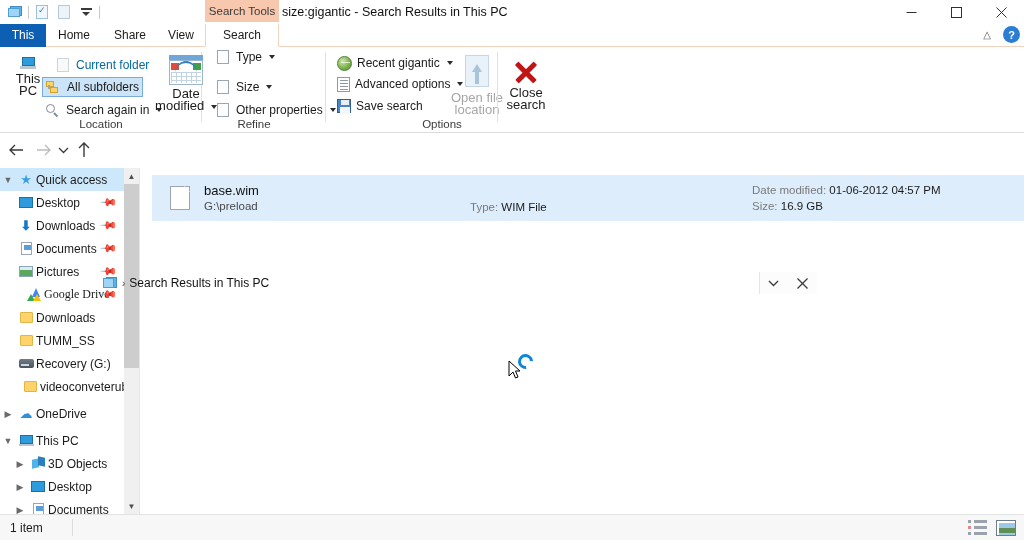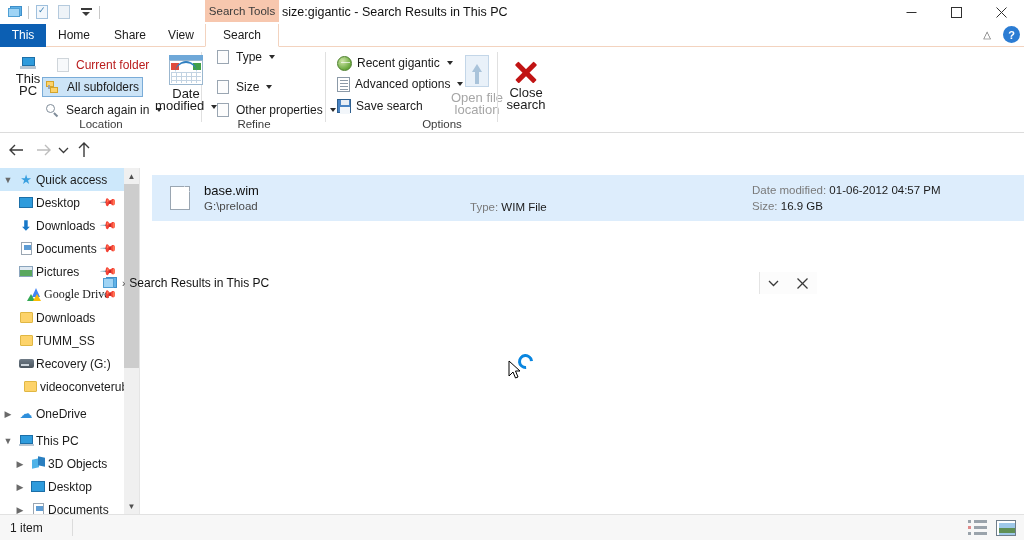--- a/index.html
+++ b/index.html
@@ -89,21 +89,21 @@
     position: absolute; display: flex; flex-direction: column; align-items: center;
     justify-content: flex-start; cursor: default; padding-top: 4px;
   }
   .bigbtn .lbl { font-size: 13px; color: #1b1b1b; text-align: center; line-height: 12px; margin-top: 3px; }
   .bigbtn.dim .lbl { color: #a6a6a6; }
 
   .smallbtn {
     position: absolute; height: 20px; display: flex; align-items: center; gap: 5px;
     font-size: 12px; color: #1b1b1b; cursor: default; padding: 0 3px;
   }
-  .smallbtn.dim { color: #b91c1c; }
+  .smallbtn.dim { color: #0369a1; }
   .smallbtn.sel { background: #cce4f7; border: 1px solid #7aacd8; }
   .smallbtn .txt { white-space: nowrap; }
   .dd-arrow { width: 0; height: 0; border-left: 3.5px solid transparent; border-right: 3.5px solid transparent; border-top: 4px solid #2b2b2b; margin-left: 2px; }
   .ic-page { width: 12px; height: 14px; background: #fdfdfd; border: 1px solid #9aa6b2; margin: 0 2px; }
   .ic-page.dim { border-color: #cfd5da; background: #f7f9fb; }
   .pc-ico { width: 16px; height: 13px; position: relative; }
   .pc-ico .scr { position: absolute; left: 2px; top: 0; width: 13px; height: 9px; background: #2e9bdc; border: 1px solid #1c6fa8; }
   .pc-ico .base { position: absolute; left: 0; top: 9px; width: 16px; height: 3px; background: #b9c7d3; }
 
   .subf-ico { width: 16px; height: 15px; position: relative; }

